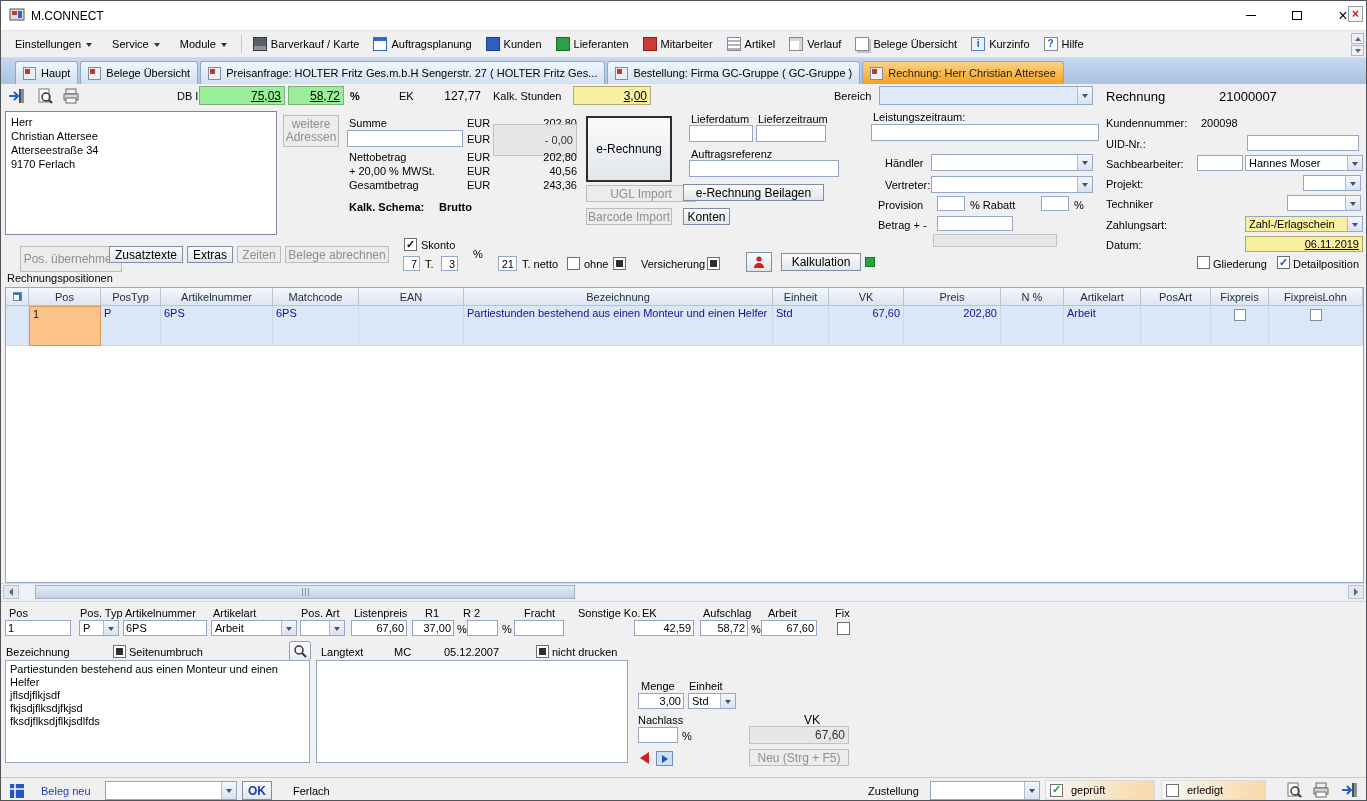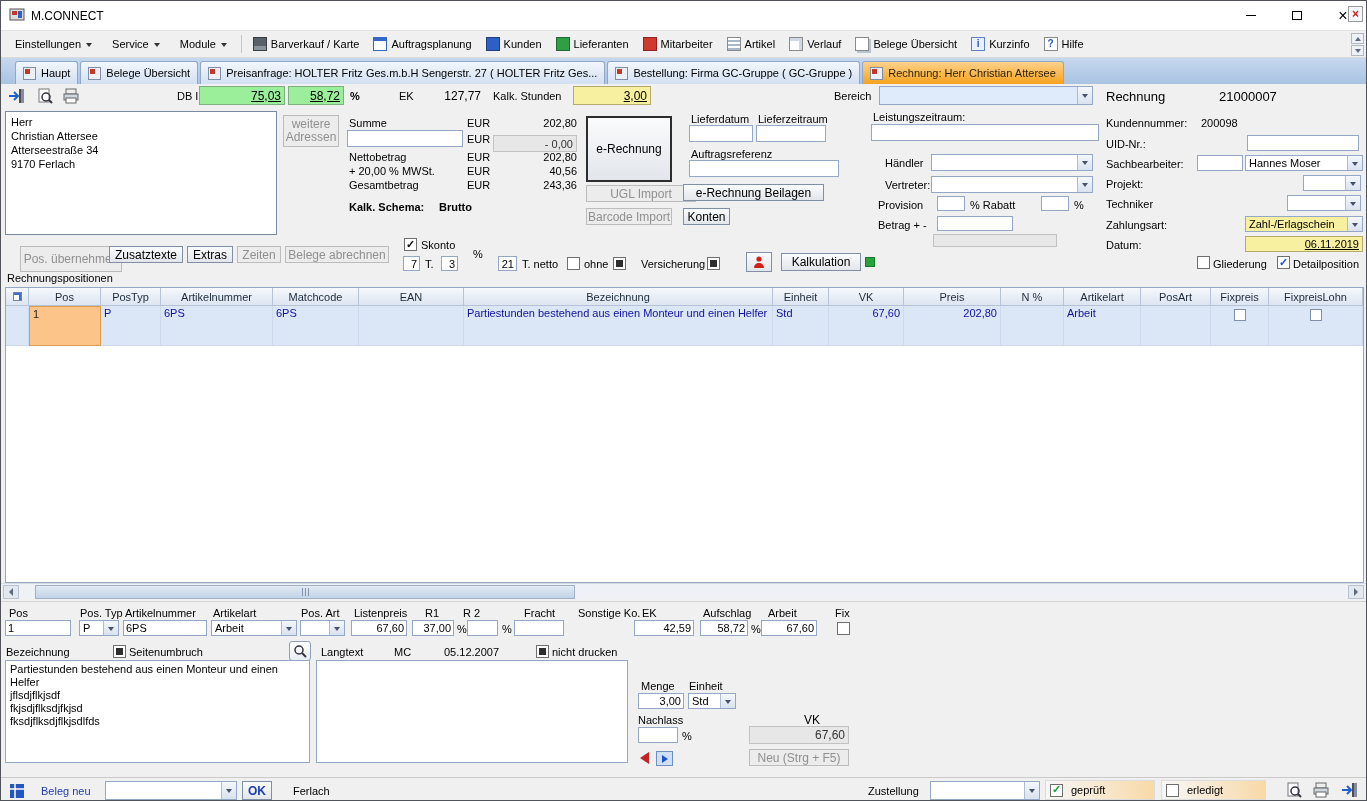--- a/index.html
+++ b/index.html
@@ -275,21 +275,21 @@
     </div>
     <div class="btn dis" style="left:282px;top:8px;width:56px;height:32px;white-space:normal;text-align:center;line-height:13px">
         <span>weitere Adressen</span>
       </div>
 
     <span class="lbl" style="left:348px;top:10px">Summe</span>
     <span class="lbl" style="left:466px;top:10px">EUR</span>
     <span class="lbl" style="left:492px;top:10px;width:84px;text-align:right">202,80</span>
     <div class="tb" style="left:346px;top:23px;width:116px;height:17px"></div>
     <span class="lbl" style="left:466px;top:26px">EUR</span>
-    <div class="sunkflat" style="left:492px;top:28px;width:84px;height:17px">
+    <div class="sunkflat" style="left:492px;top:17px;width:84px;height:32px">
         <span>- 0,00</span>
       </div>
     <span class="lbl" style="left:348px;top:44px">Nettobetrag</span>
     <span class="lbl" style="left:466px;top:44px">EUR</span>
     <span class="lbl" style="left:492px;top:44px;width:84px;text-align:right">202,80</span>
     <span class="lbl" style="left:348px;top:58px">+ 20,00 % MWSt.</span>
     <span class="lbl" style="left:466px;top:58px">EUR</span>
     <span class="lbl" style="left:492px;top:58px;width:84px;text-align:right">40,56</span>
     <span class="lbl" style="left:348px;top:72px">Gesamtbetrag</span>
     <span class="lbl" style="left:466px;top:72px">EUR</span>

